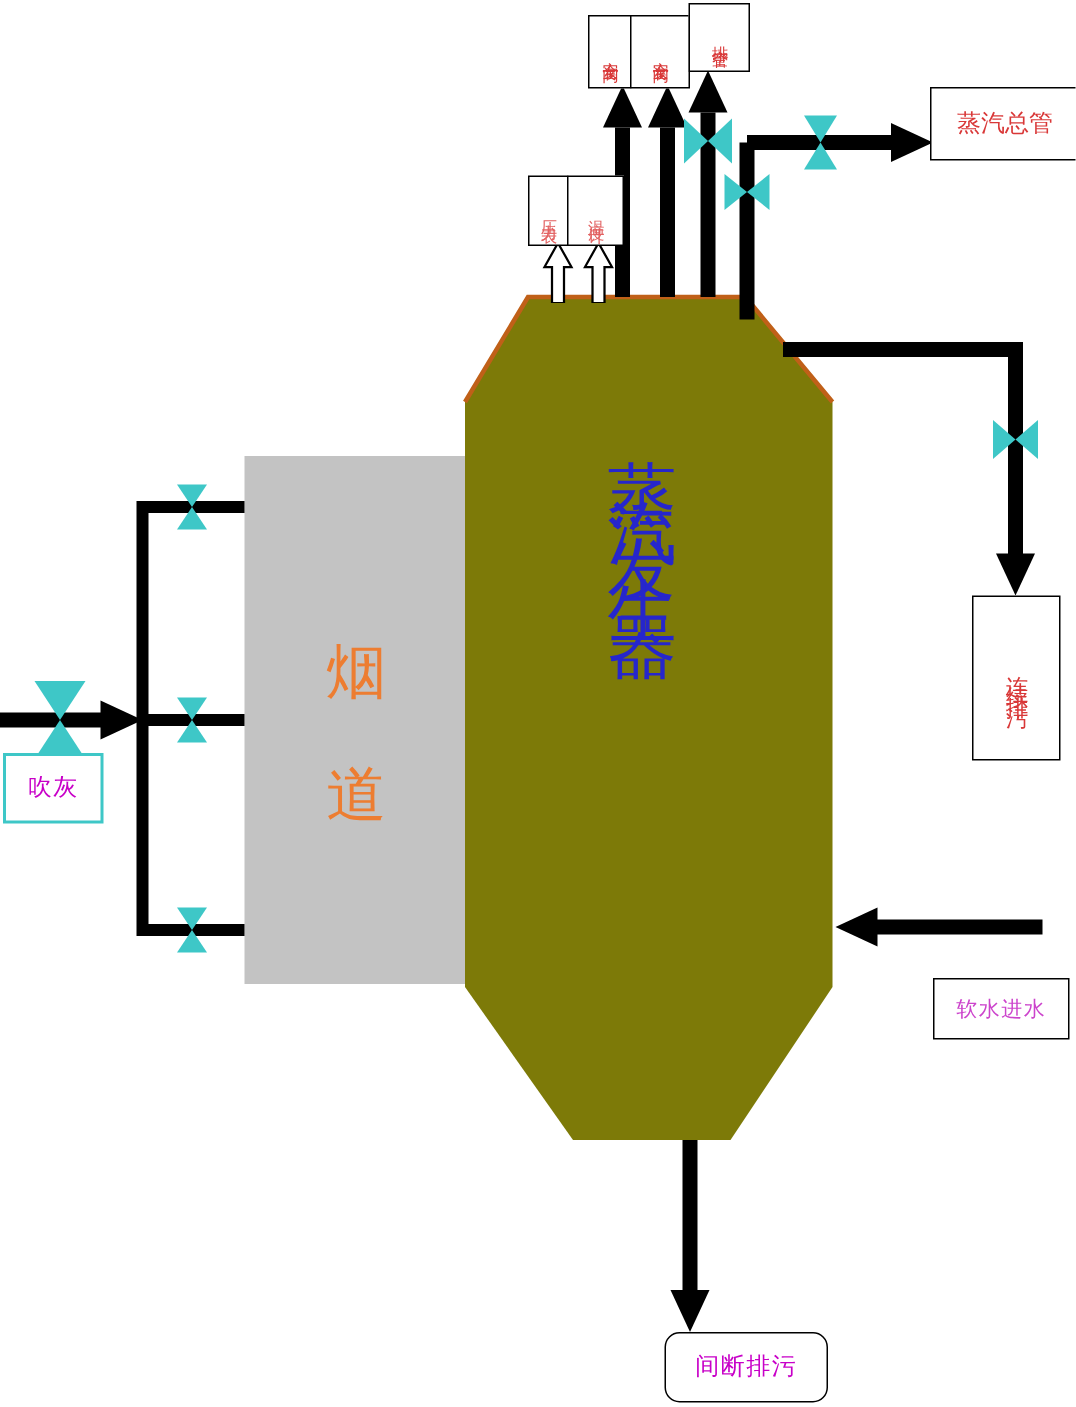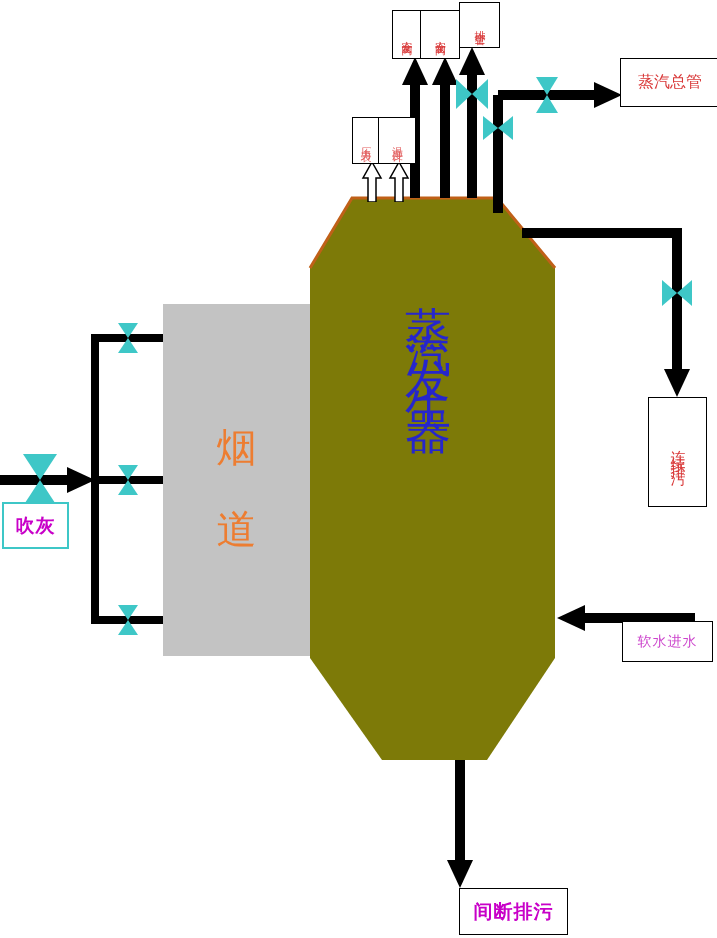--- a/index.html
+++ b/index.html
@@ -28,21 +28,21 @@
   .valve.bt .t2 { width:0; height:0; border-top:var(--hh) solid transparent; border-bottom:var(--hh) solid transparent; border-right:var(--hw) solid #3EC7C7; }
   .red-v   { color:#D93838; font-size:11px; letter-spacing:2px; }
   .pink-v  { color:#E26060; font-size:11px; letter-spacing:2px; }
   .flue-box { position:absolute; left:163px; top:304px; width:147px; height:352px; background:#C3C3C3; }
   .flue-label { position:absolute; left:217px; top:396px; font-size:40px; color:#ED7D31; letter-spacing:82px; }
   .sep-label { position:absolute; left:340px; top:225px; width:180px; text-align:center; font-size:18px; font-weight:bold; color:#2A2A8C; }
   .gen-label { position:absolute; left:406px; top:270px; font-size:46px; color:#2626CC; letter-spacing:26px; }
   .steammain-label { color:#D93838; font-size:16px; }
   .contblow-label { color:#D93838; font-size:15px; letter-spacing:7px; }
   .softwater-label { color:#CC44CC; font-size:14px; letter-spacing:1px; }
-  .magenta-label { color:#C800C8; font-size:19px; font-weight:bold; letter-spacing:1px; }
+  .magenta-label { color:#C800C8; font-size:16px; font-weight:normal; letter-spacing:1px; }
   .soot-box { border:2px solid #3EC7C7; }
   svg { position:absolute; display:block; }
 </style>
 </head>
 <body>
 
 <div class="canvas">
 
   <div class="flue-box"></div>
 
@@ -127,24 +127,24 @@
   </div>
   <div class="box" style="left:378px; top:117px; width:38px; height:47px;">
     <span class="vtext pink-v">温度计</span>
   </div>
   <div class="box" style="left:620px; top:58px; width:100px; height:49px;">
     <span class="steammain-label">蒸汽总管</span>
   </div>
   <div class="box" style="left:648px; top:397px; width:59px; height:110px;">
     <span class="vtext contblow-label">连续排污</span>
   </div>
-  <div class="box" style="left:622px; top:621px; width:91px; height:41px;">
+  <div class="box" style="left:622px; top:652px; width:91px; height:41px;">
     <span class="softwater-label">软水进水</span>
   </div>
-  <div class="box" style="left:459px; top:888px; width:109px; height:47px;">
+  <div class="box" style="left:443px; top:888px; width:109px; height:47px;border-radius:10px;">
     <span class="magenta-label">间断排污</span>
   </div>
   <div class="box soot-box" style="left:2px; top:502px; width:67px; height:47px;">
     <span class="magenta-label">吹灰</span>
   </div>
 
   <div class="gen-label vtext">蒸汽发生器</div>
   <div class="flue-label vtext">烟道</div>
 
 </div>

